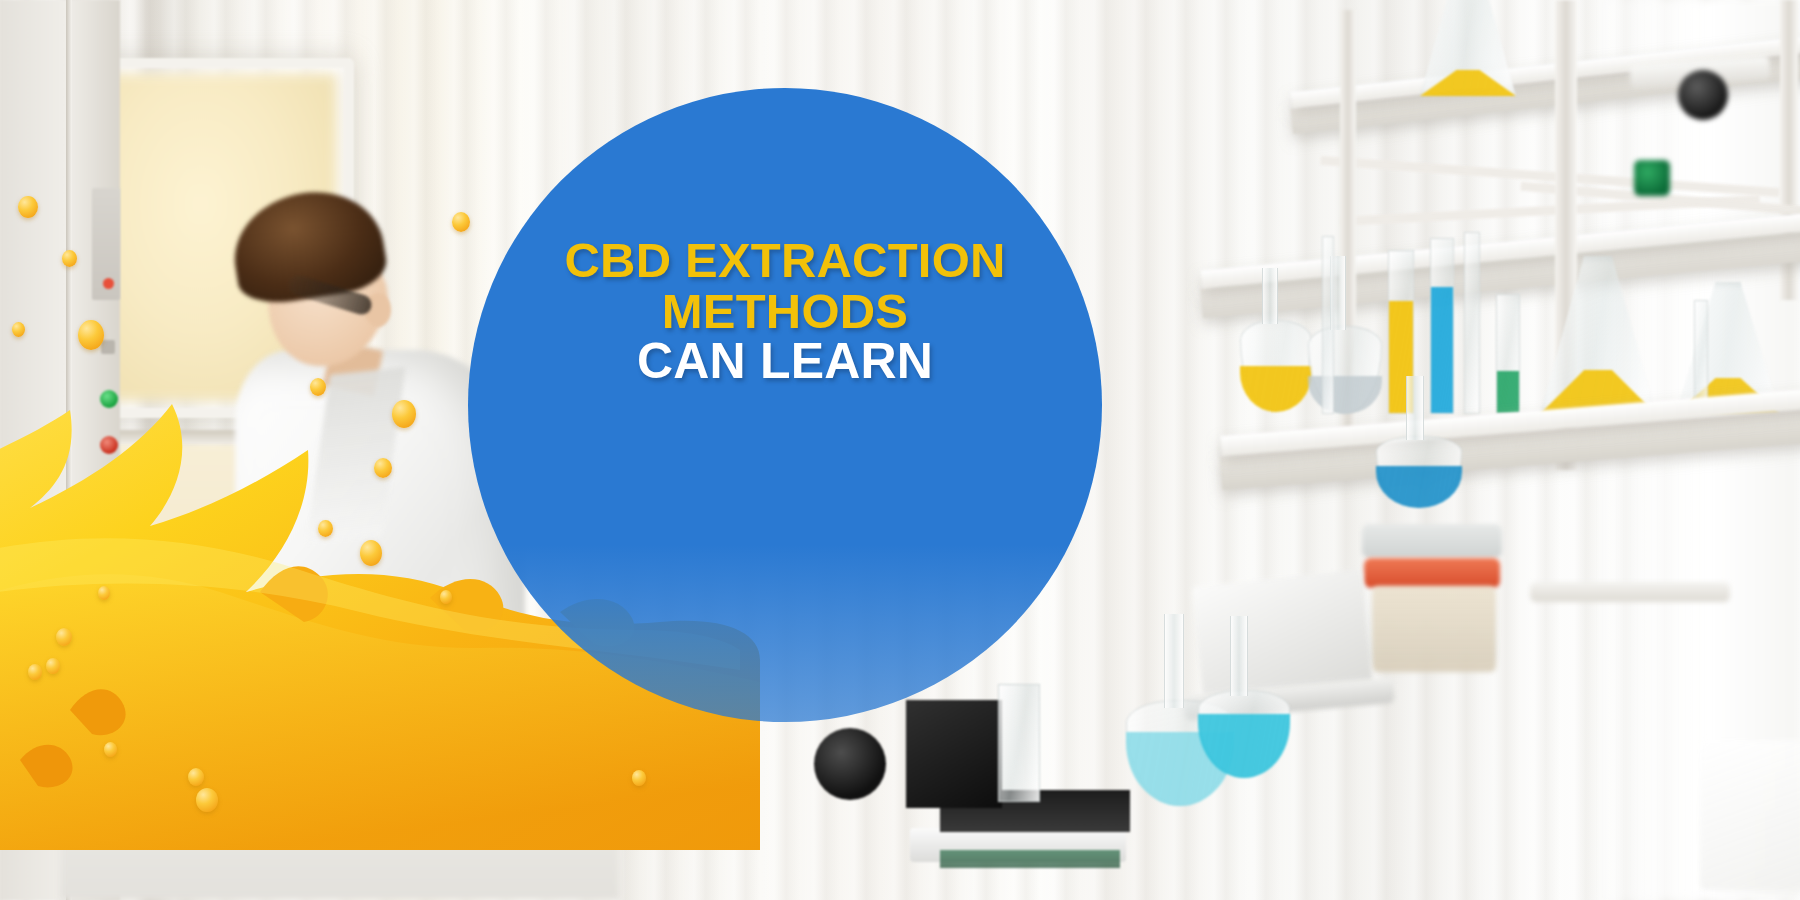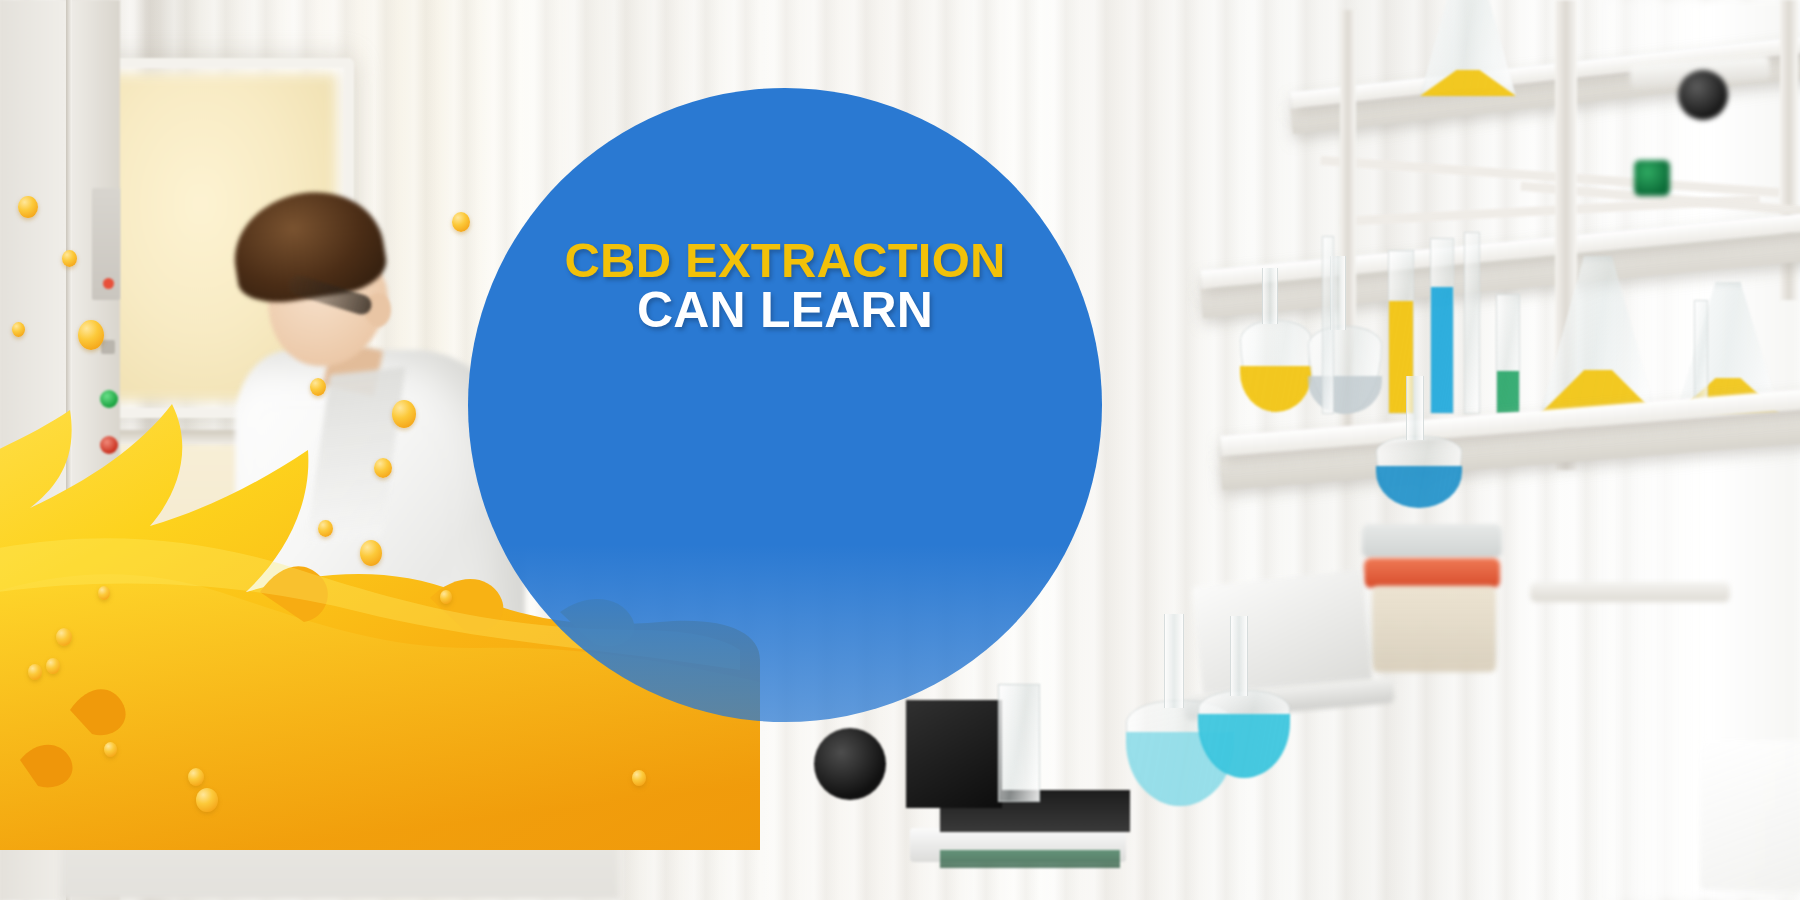--- a/index.html
+++ b/index.html
@@ -476,16 +476,17 @@
   <div class="droplet" style="position:absolute;left:452px;top:212px;width:18px;height:20px;"></div>
   <div class="droplet" style="position:absolute;left:318px;top:520px;width:15px;height:17px;"></div>
   <div class="droplet" style="position:absolute;left:632px;top:770px;width:14px;height:16px;"></div>
 
   <div class="circle-wrap">
     <div class="circle-fade"></div>
   </div>
 
   <div class="title-block">
     <span class="tl y l1">CBD EXTRACTION</span>
+    <span class="tl y l2">METHODS</span>
     <span class="tl w l5">CAN LEARN</span>
   </div>
 
 </div>
 
 </body></html>

